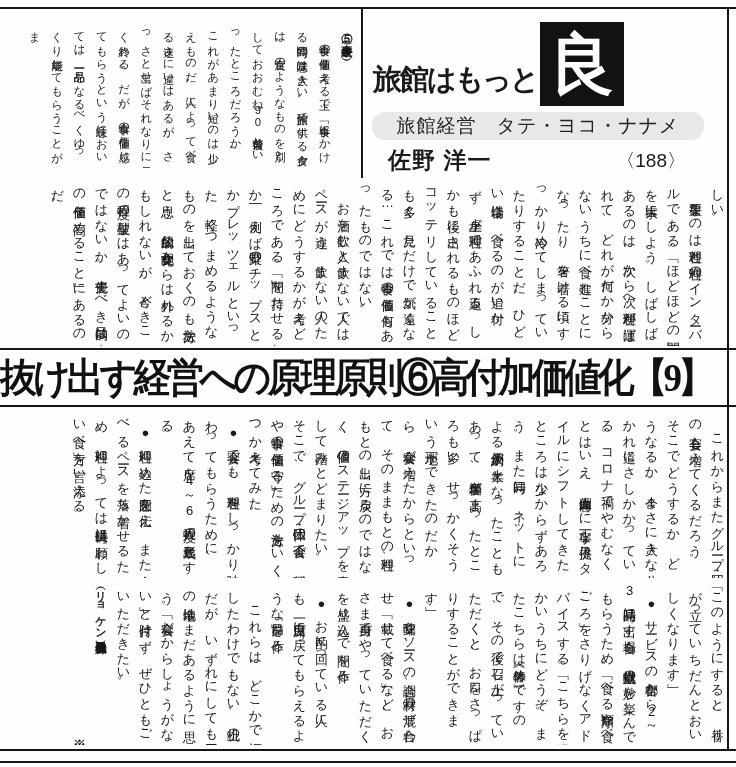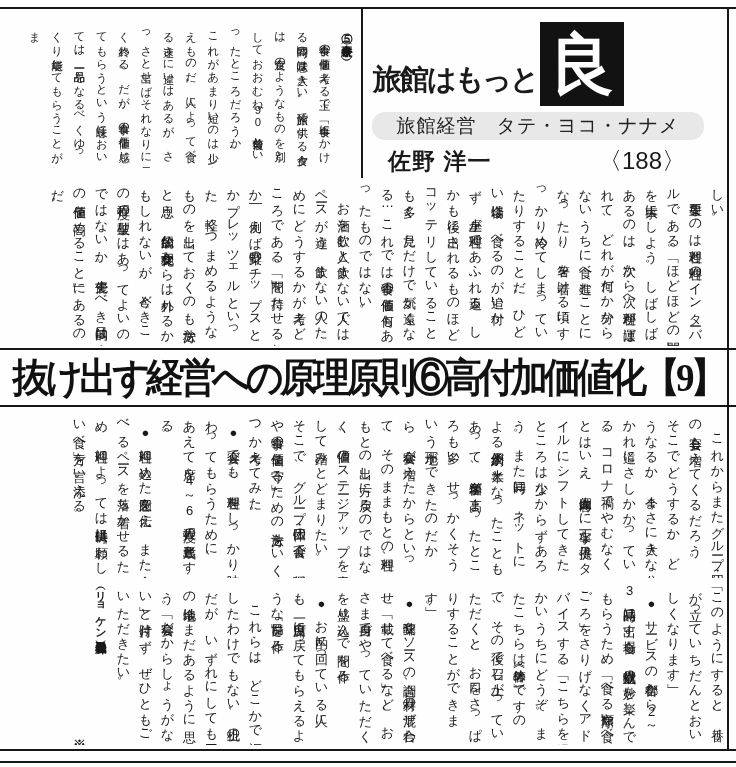--- a/index.html
+++ b/index.html
@@ -42,26 +42,26 @@
   #subtitle-bar {
     margin-top:6px; margin-right:22px; margin-left:2px; height:28px;
     background:#e8e8e8; display:flex; align-items:center; justify-content:center;
     font-size:19px; letter-spacing:1px; color:#222;border-radius:13px;
   }
   #byline-row {
     margin-top:5px; display:flex; justify-content:space-between; align-items:center;
     padding:0 40px 0 18px;
   }
   #author { font-size:23px; font-weight:bold; letter-spacing:1px; }
-  #issue-number { font-size:24px; }
+  #issue-number { font-size:19px; }
 
   
   #headline-band {
     position:absolute; left:0; top:351px; width:736px; height:54px;
-    display:flex; align-items:center; justify-content:center;
+    display:flex; align-items:center; justify-content:flex-start;
   }
   #headline {
     font-family:"Liberation Serif", serif; font-weight:bold; font-size:37px;
     letter-spacing:-4px; white-space:nowrap; transform:scaleY(1.08); color:#111;
   }
 </style>
 </head>
 <body>
 
 <div id="page">

